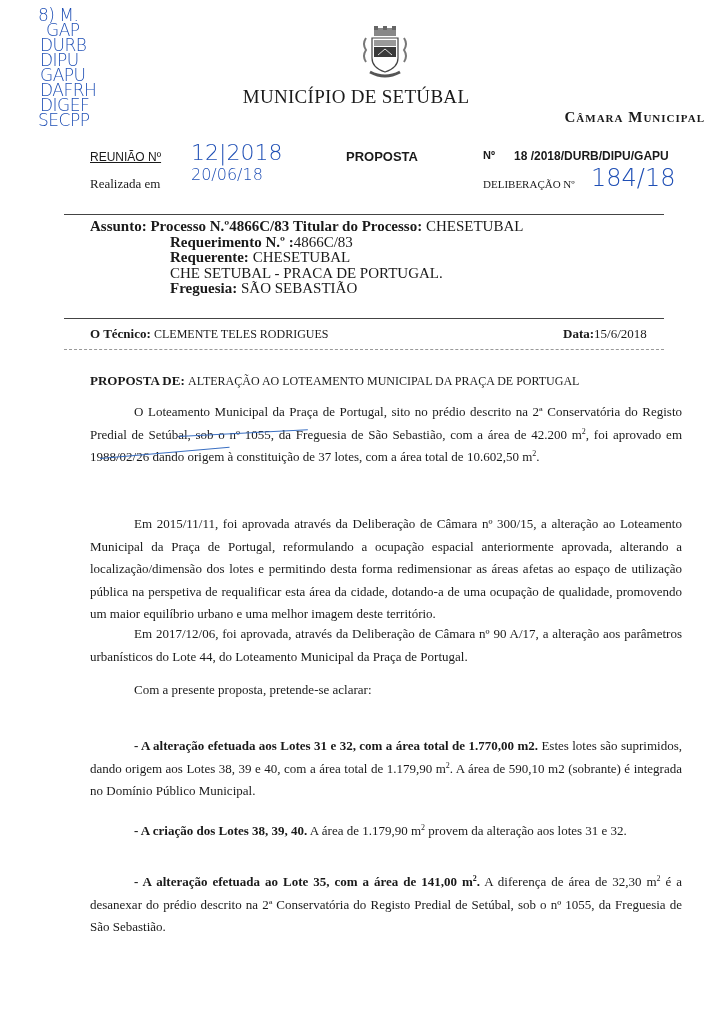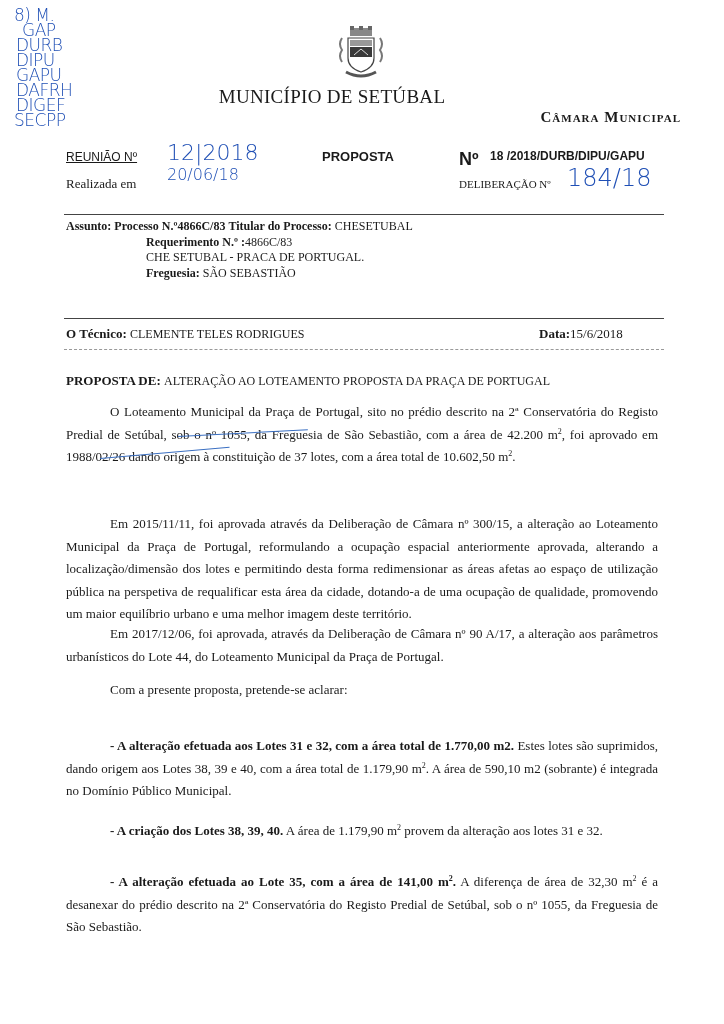--- a/index.html
+++ b/index.html
@@ -1,27 +1,27 @@
 <!DOCTYPE html>
 <html><head>
 <meta charset="utf-8">
 <style>
   html,body{margin:0;padding:0;background:#fff;}
   body{width:724px;height:1024px;position:relative;overflow:hidden;font-family:"Liberation Serif","DejaVu Serif",serif;color:#1a1a1a;}
-  .abs{position:absolute;}
+  .abs{position:absolute;margin-left:24px;}
   .hand{font-family:"DejaVu Sans",sans-serif;color:#1f4fb5;font-weight:300;}
   .annot{left:14px;top:8px;font-size:17px;line-height:15px;letter-spacing:-0.5px;}
   .annot div{white-space:nowrap;}
   .crest{left:332px;top:26px;width:58px;height:54px;}
   .title1{left:0;width:664px;top:86px;text-align:center;font-size:19px;letter-spacing:0.3px;}
   .title2{left:0;width:681px;top:109px;text-align:right;font-size:15px;font-weight:bold;letter-spacing:1px;font-variant:small-caps;}
   .sans{font-family:"Liberation Sans","DejaVu Sans",sans-serif;}
   .hr{position:absolute;left:64px;width:600px;border-top:1px solid #444;}
   .hr.dotted{border-top:1px dashed #999;}
-  .subj{left:66px;top:219px;font-size:12px;line-height:15.5px;}
+  .subj{left:66px;top:219px;font-size:15px;line-height:15.5px;}
   .subj b{font-weight:bold;}
   .subj .indent{padding-left:80px;}
   .body{left:66px;width:592px;font-size:13px;line-height:22.5px;text-align:justify;}
   .body p{margin:0;}
   .ind{text-indent:44px;}
   sup{font-size:8px;line-height:0;}
   .ul{position:absolute;border-top:1px solid #3a6fc2;transform-origin:left center;}
 </style>
 </head>
 <body>
@@ -54,36 +54,40 @@
 </div>
 
 <div class="abs title1">MUNICÍPIO DE SETÚBAL</div>
 <div class="abs title2">Câmara Municipal</div>
 
 <div class="abs sans" style="left:66px;top:150px;font-size:12px;text-decoration:underline;">REUNIÃO Nº</div>
 <div class="abs hand" style="left:167px;top:140px;font-size:22px;">12|2018</div>
 <div class="abs" style="left:66px;top:176px;font-size:13px;">Realizada em</div>
 <div class="abs hand" style="left:167px;top:165px;font-size:16px;">20/06/18</div>
 <div class="abs sans" style="left:322px;top:149px;font-size:13px;font-weight:bold;">PROPOSTA</div>
-<div class="abs sans" style="left:459px;top:149px;font-size:18px;font-weight:bold;">Nº</div>
+<div class="abs sans" style="left:459px;top:149px;font-size:11px;font-weight:bold;">Nº</div>
 <div class="abs sans" style="left:490px;top:149px;font-size:12px;font-weight:bold;">18 /2018/DURB/DIPU/GAPU</div>
 <div class="abs" style="left:459px;top:178px;font-size:11px;font-variant:small-caps;">DELIBERAÇÃO Nº</div>
 <div class="abs hand" style="left:567px;top:164px;font-size:24px;">184/18</div>
 
 <div class="hr" style="top:214px;"></div>
 
 <div class="abs subj">
   <div>
     <b>Assunto:</b>
     <b>Processo N.º</b><b>4866C/83</b>
     <b>Titular do Processo:</b>
     <span>CHESETUBAL</span>
   </div>
   <div class="indent">
     <b>Requerimento N.º :</b><span>4866C/83</span>
+  </div>
+  <div class="indent">
+    <b>Requerente:</b>
+    <span>CHESETUBAL</span>
   </div>
   <div class="indent">CHE SETUBAL - PRACA DE PORTUGAL.</div>
   <div class="indent">
     <b>Freguesia:</b>
     <span>SÃO SEBASTIÃO</span>
   </div>
 </div>
 
 <div class="hr" style="top:318px;"></div>
 
@@ -92,21 +96,21 @@
   <span style="font-size:12px;">CLEMENTE TELES RODRIGUES</span>
 </div>
 <div class="abs" style="left:539px;top:326px;font-size:13px;">
   <b>Data:</b><span>15/6/2018</span>
 </div>
 
 <div class="hr dotted" style="top:349px;"></div>
 
 <div class="abs" style="left:66px;top:373px;font-size:13px;">
   <b>PROPOSTA DE:</b>
-  <span style="font-size:12px;">ALTERAÇÃO AO LOTEAMENTO PROPOSTA DA PRAÇA DE PORTUGAL</span>
+  <span style="font-size:12px;">ALTERAÇÃO AO LOTEAMENTO MUNICIPAL DA PRAÇA DE PORTUGAL</span>
 </div>
 
 <div class="abs body" style="top:401px;">
   <p class="ind"><span>O Loteamento Municipal da Praça de Portugal, sito no prédio descrito na 2ª Conservatória do Registo Predial de Setúbal, sob o nº 1055, da Freguesia de São Sebastião, com a área de 42.200 m</span><sup>2</sup><span>, foi aprovado em 1988/02/26 dando origem à constituição de 37 lotes, com a área total de 10.602,50 m</span><sup>2</sup><span>.</span></p>
 </div>
 <div class="ul" style="left:178px;top:436px;width:130px;transform:rotate(-3deg);"></div>
 <div class="ul" style="left:100px;top:458px;width:130px;transform:rotate(-5deg);"></div>
 
 <div class="abs body" style="top:513px;">
   <p class="ind">Em 2015/11/11, foi aprovada através da Deliberação de Câmara nº 300/15, a alteração ao Loteamento Municipal da Praça de Portugal, reformulando a ocupação espacial anteriormente aprovada, alterando a localização/dimensão dos lotes e permitindo desta forma redimensionar as áreas afetas ao espaço de utilização pública na perspetiva de requalificar esta área da cidade, dotando-a de uma ocupação de qualidade, promovendo um maior equilíbrio urbano e uma melhor imagem deste território.</p>

